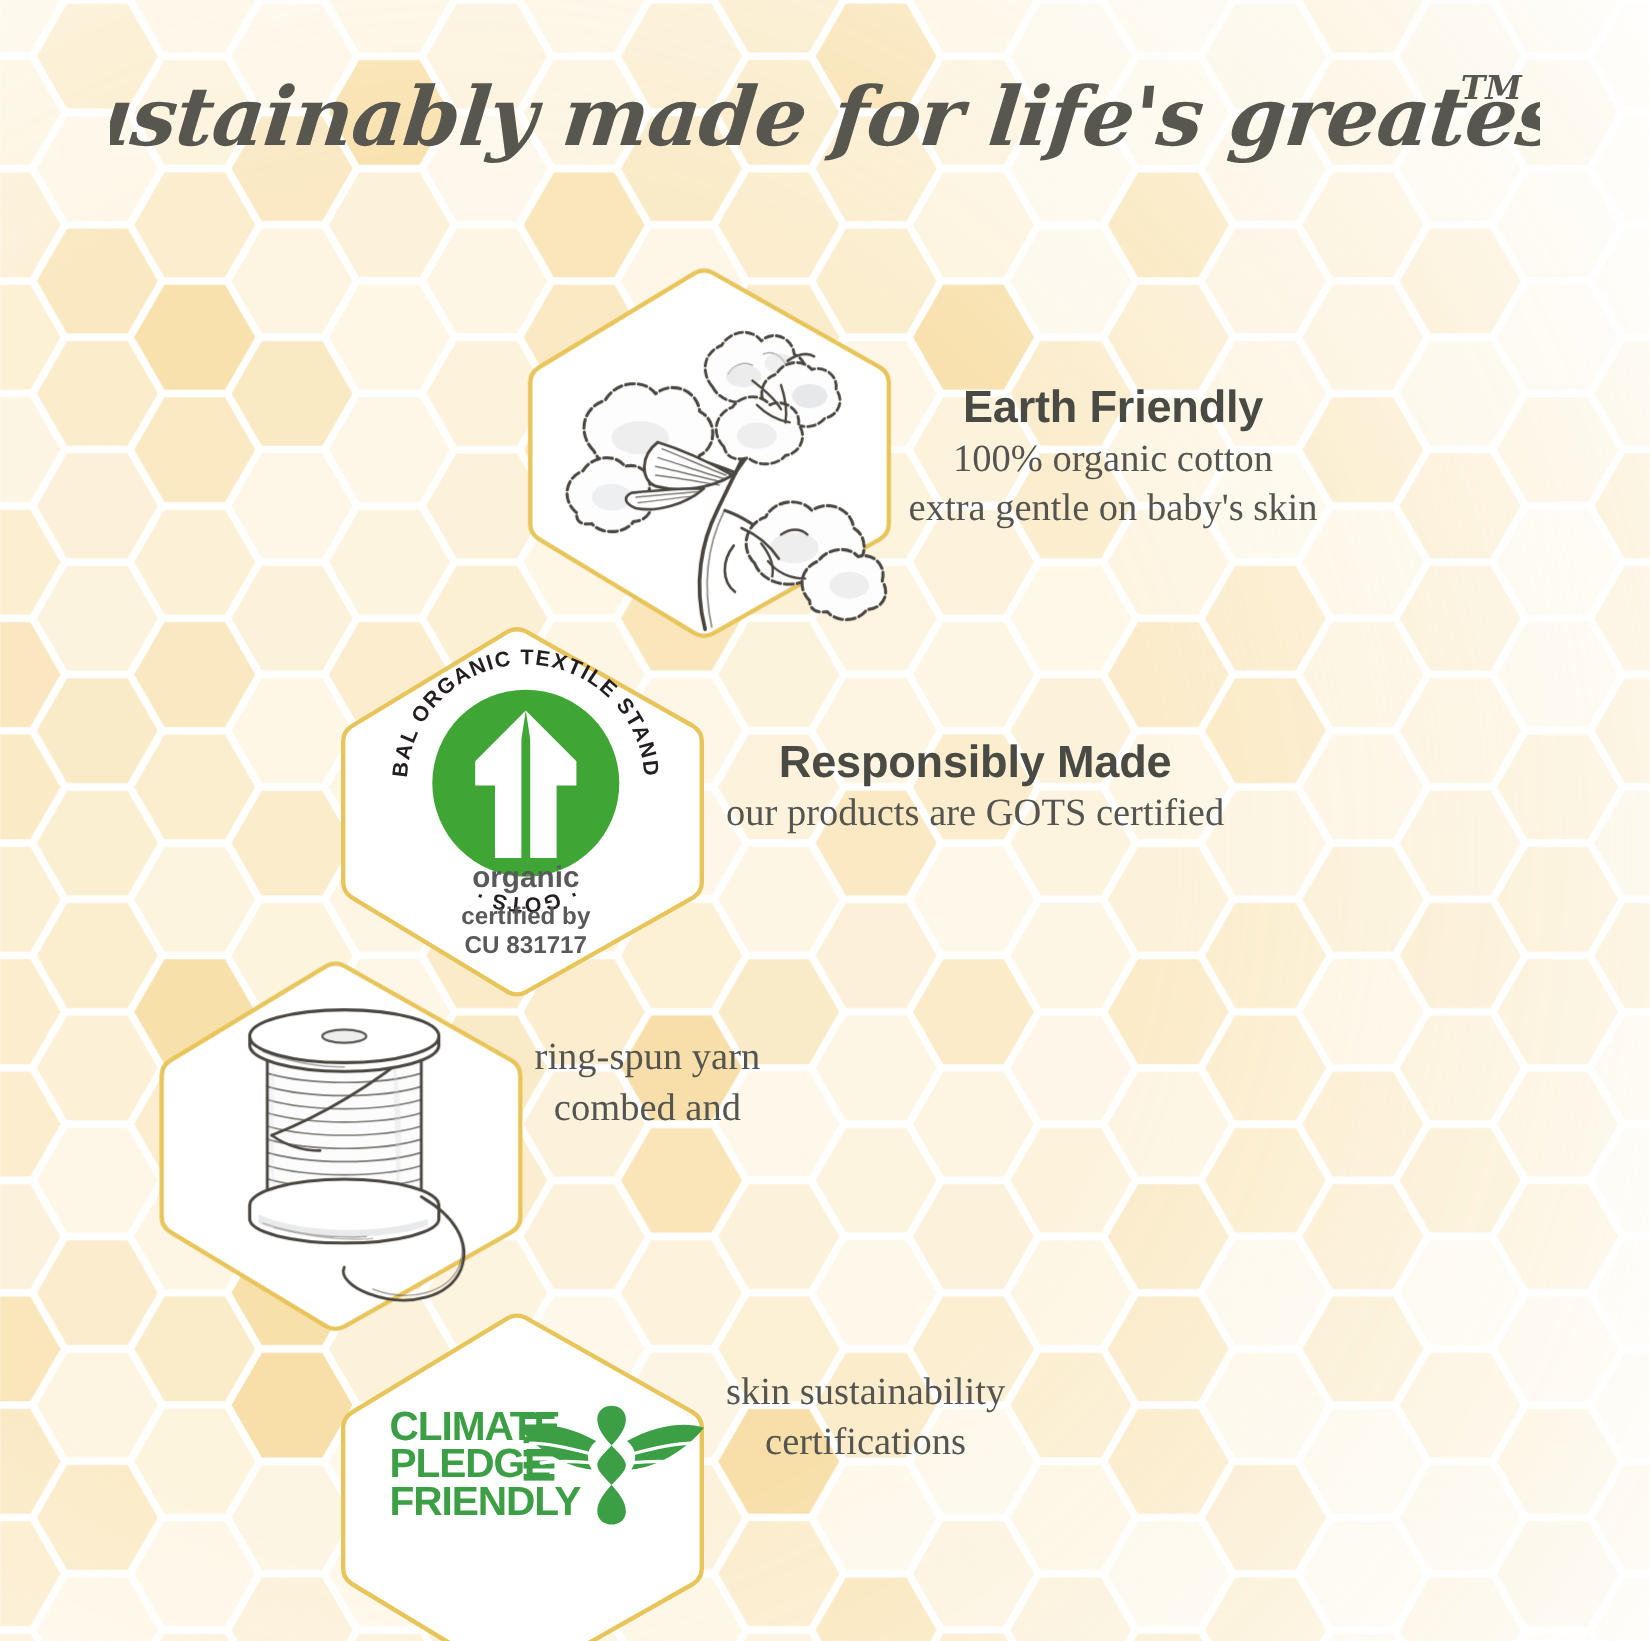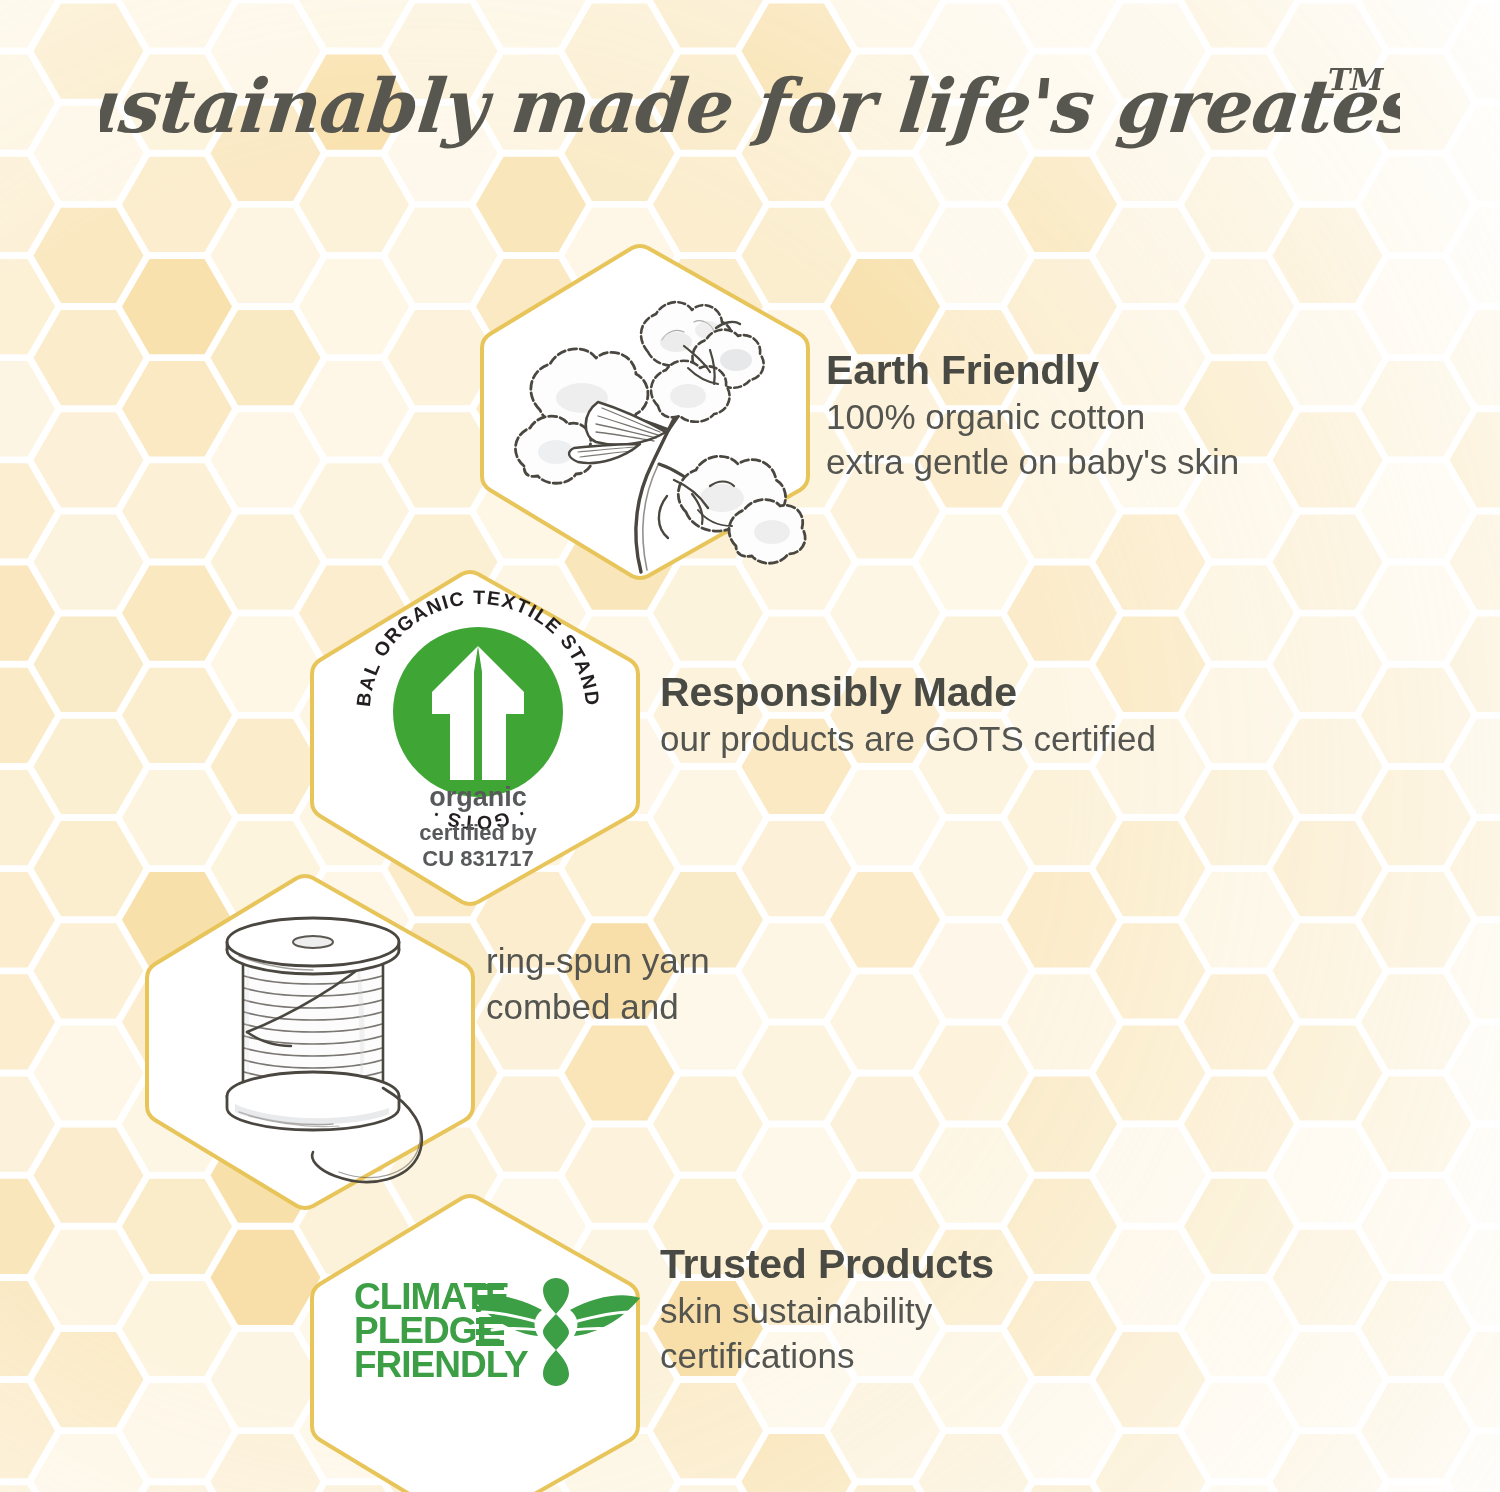--- a/index.html
+++ b/index.html
@@ -36,32 +36,33 @@
   .hex-card{
     position:absolute;
     z-index:4;
   }
   .hex-card svg{display:block;}
 
   
   .feature-text{
     position:absolute;
     z-index:5;
+    text-align:center;
   }
   .feature-title{
     font-family:"Liberation Sans", sans-serif;
     font-weight:bold;
     font-size:41px;
     letter-spacing:-0.2px;
     color:#4a4a44;
     line-height:1.12;
     white-space:nowrap;
   }
   .feature-desc{
-    font-family:Liberation Sans, sans-serif;
+    font-family:Liberation Serif, serif;
     font-weight:300;
     font-size:35px;
     color:#545550;
     line-height:1.30;
     white-space:nowrap;
   }
   .feature-desc div{white-space:nowrap;}
 
   
   .gots-organic{
@@ -650,20 +651,19 @@
           <path d="M-13 -42 C-13 -24 13 -10 13 0 C13 10 -13 24 -13 42 C-13 50 -6 54 0 54 C6 54 13 50 13 42 C13 24 -13 10 -13 0 C-13 -10 13 -24 13 -42 C13 -50 6 -54 0 -54 C-6 -54 -13 -50 -13 -42 Z" fill="#3c9e45"></path>
 
           <path d="M-8 -30 L8 -30 L0 -20 Z" fill="#3c9e45"></path>
 
           <path d="M0 18 L9 34 L-9 34 Z" fill="#3c9e45"></path>
         </g>
       </g>
     </svg>
   </div>
   <div class="feature-text" style="left:660px;top:1242px;">
-    <div class="feature-title">Trusted Products</div>
     <div class="feature-desc">
       <div>skin sustainability</div>
       <div>certifications</div>
     </div>
   </div>
 
 </div>
 
 </body></html>

